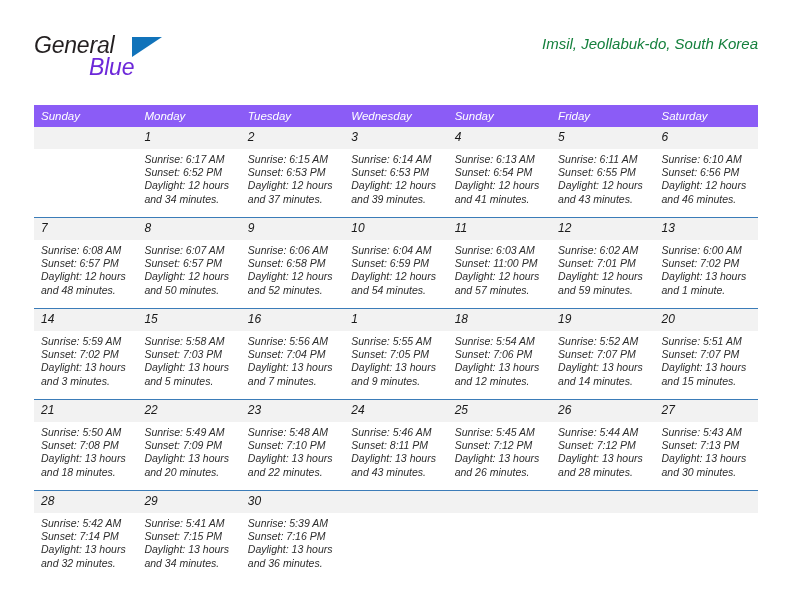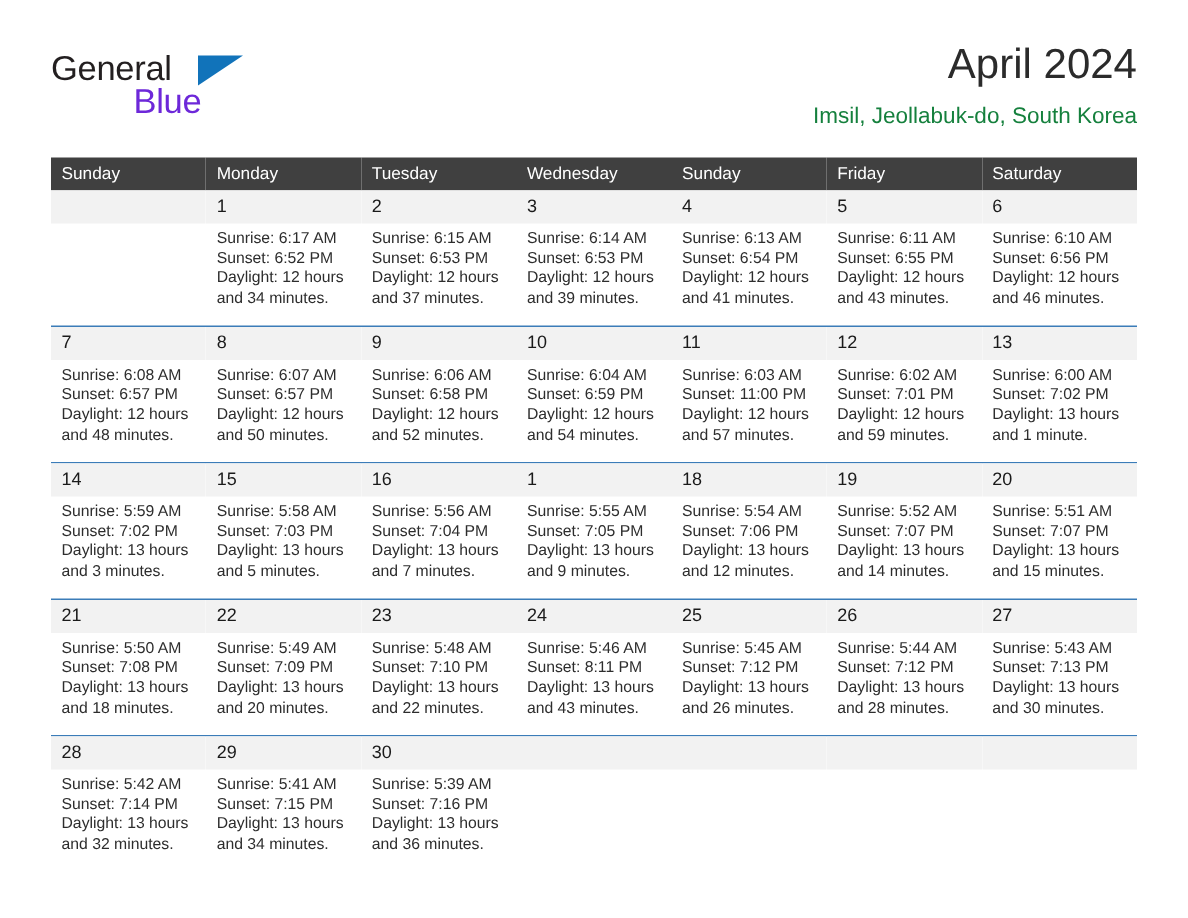--- a/index.html
+++ b/index.html
@@ -12,20 +12,21 @@
     height: 612px;
     font-family: "Liberation Sans", sans-serif;
     color: #1a1a1a;
     overflow: hidden;
   }
   .page {
     position: relative;
     width: 792px;
     height: 612px;
     box-sizing: border-box;
+    font-style: italic;
   }
 
   
   .header {
     position: absolute;
     left: 34px;
     top: 26px;
     right: 34px;
     height: 70px;
   }
@@ -90,21 +91,21 @@
     left: 34px;
     top: 105px;
     width: 724px;
   }
   table.cal {
     border-collapse: collapse;
     width: 724px;
     table-layout: fixed;
   }
   table.cal th {
-    background: #404040;
+    background: #8b5cf6;
     color: #ffffff;
     font-size: 11.5px;
     font-weight: normal;
     text-align: left;
     padding: 5px 0 5px 7px;
     height: 12px;
     border: none;
   }
   td.daycell {
     vertical-align: top;
@@ -152,21 +153,20 @@
 
   <div class="header">
 
     <div class="brand">
       <span class="brand-general">General</span>
       <span class="brand-triangle"></span>
       <span class="brand-blue">Blue</span>
     </div>
 
     <div class="title-block">
-      <div class="month-title">April 2024</div>
       <div class="location">Imsil, Jeollabuk-do, South Korea</div>
     </div>
 
   </div>
 
   <div class="calendar">
     <table class="cal">
       <thead>
         <tr>
           <th>Sunday</th>

